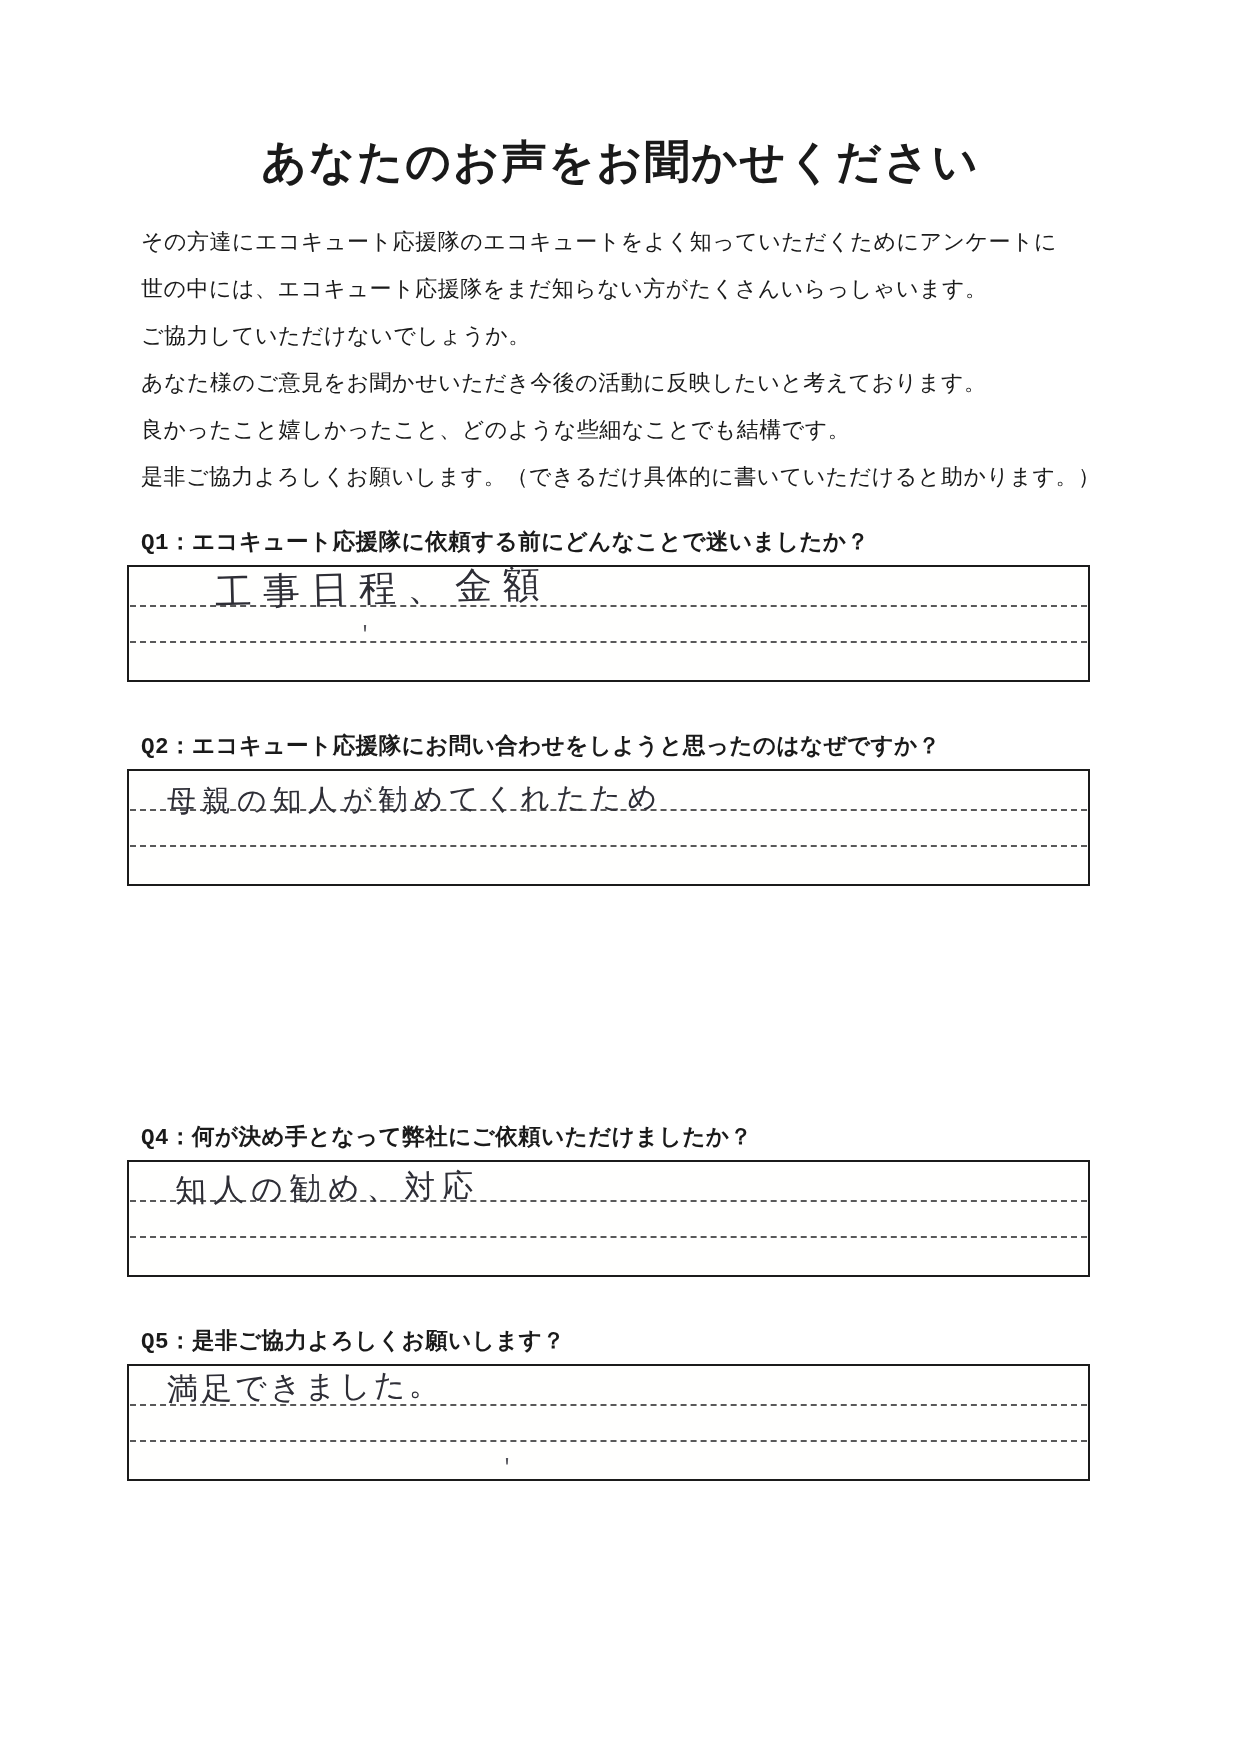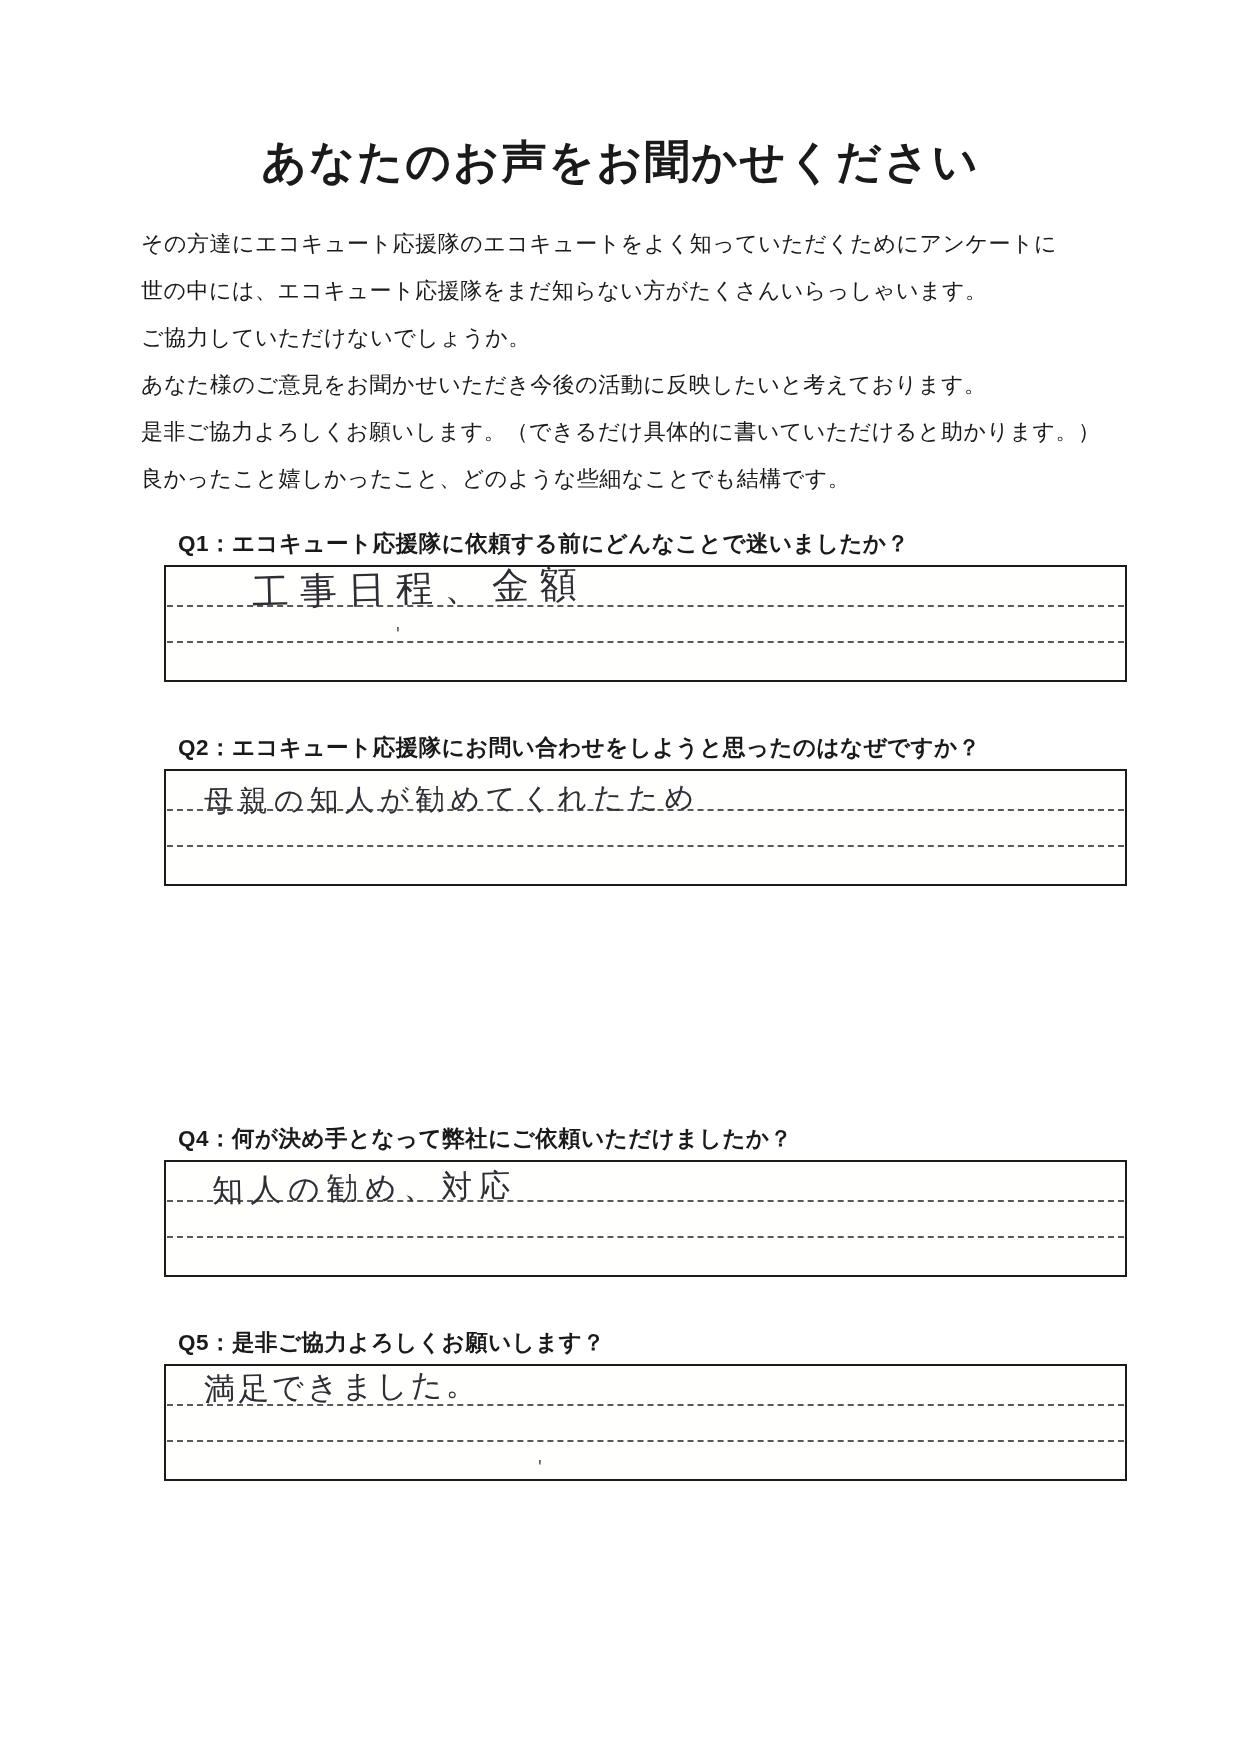--- a/index.html
+++ b/index.html
@@ -1,33 +1,33 @@
 <!DOCTYPE html>
 <html lang="ja"><head>
 <meta charset="utf-8">
 <style>
   html,body{margin:0;padding:0;background:#ffffff;}
   .page{
     position:relative;
     width:1241px;height:1754px;
     background:#ffffff;
-    font-family:Liberation Sans, sans-serif;
+    font-family:Liberation Mono, monospace;
     color:#1a1a1a;
     overflow:hidden;
   }
   .title{
     position:absolute;top:102px;left:0;width:100%;
     text-align:center;
     font-size:45px;font-weight:bold;letter-spacing:2px;
   }
   .intro{
     position:absolute;left:141px;top:220px;width:1050px;
     font-size:22px;line-height:47px;letter-spacing:0.5px;
   }
-  .q{position:absolute;left:127px;width:828px;margin-left:37px;}
+  .q{position:absolute;left:127px;width:828px;}
   .q1{top:529px}.q2{top:733px}.q3{top:927px}.q4{top:1124px}.q5{top:1328px}
   .q h2{
     margin:0 0 7px 14px;
     font-size:22.5px;line-height:29px;font-weight:bold;letter-spacing:0.5px;
   }
   .answer-box{
     position:relative;width:963px;height:117px;
     border:2px solid #1b1b1b;box-sizing:border-box;
     background:#fffffe;
   }
@@ -51,22 +51,22 @@
 
 <div class="page">
 
   <h1 class="title">あなたのお声をお聞かせください</h1>
 
   <div class="intro">
     <div>その方達にエコキュート応援隊のエコキュートをよく知っていただくためにアンケートに</div>
     <div>世の中には、エコキュート応援隊をまだ知らない方がたくさんいらっしゃいます。</div>
     <div>ご協力していただけないでしょうか。</div>
     <div>あなた様のご意見をお聞かせいただき今後の活動に反映したいと考えております。</div>
+    <div>良かったこと嬉しかったこと、どのような些細なことでも結構です。</div>
     <div>是非ご協力よろしくお願いします。（できるだけ具体的に書いていただけると助かります。）</div>
-    <div>良かったこと嬉しかったこと、どのような些細なことでも結構です。</div>
   </div>
 
   <section class="q q1">
     <h2>Q1：エコキュート応援隊に依頼する前にどんなことで迷いましたか？</h2>
     <div class="answer-box">
       <div class="rule r1"></div>
       <div class="rule r2"></div>
       <div class="hw hw1">工事日程、金額</div>
       <span class="mark m1">'</span>
     </div>

